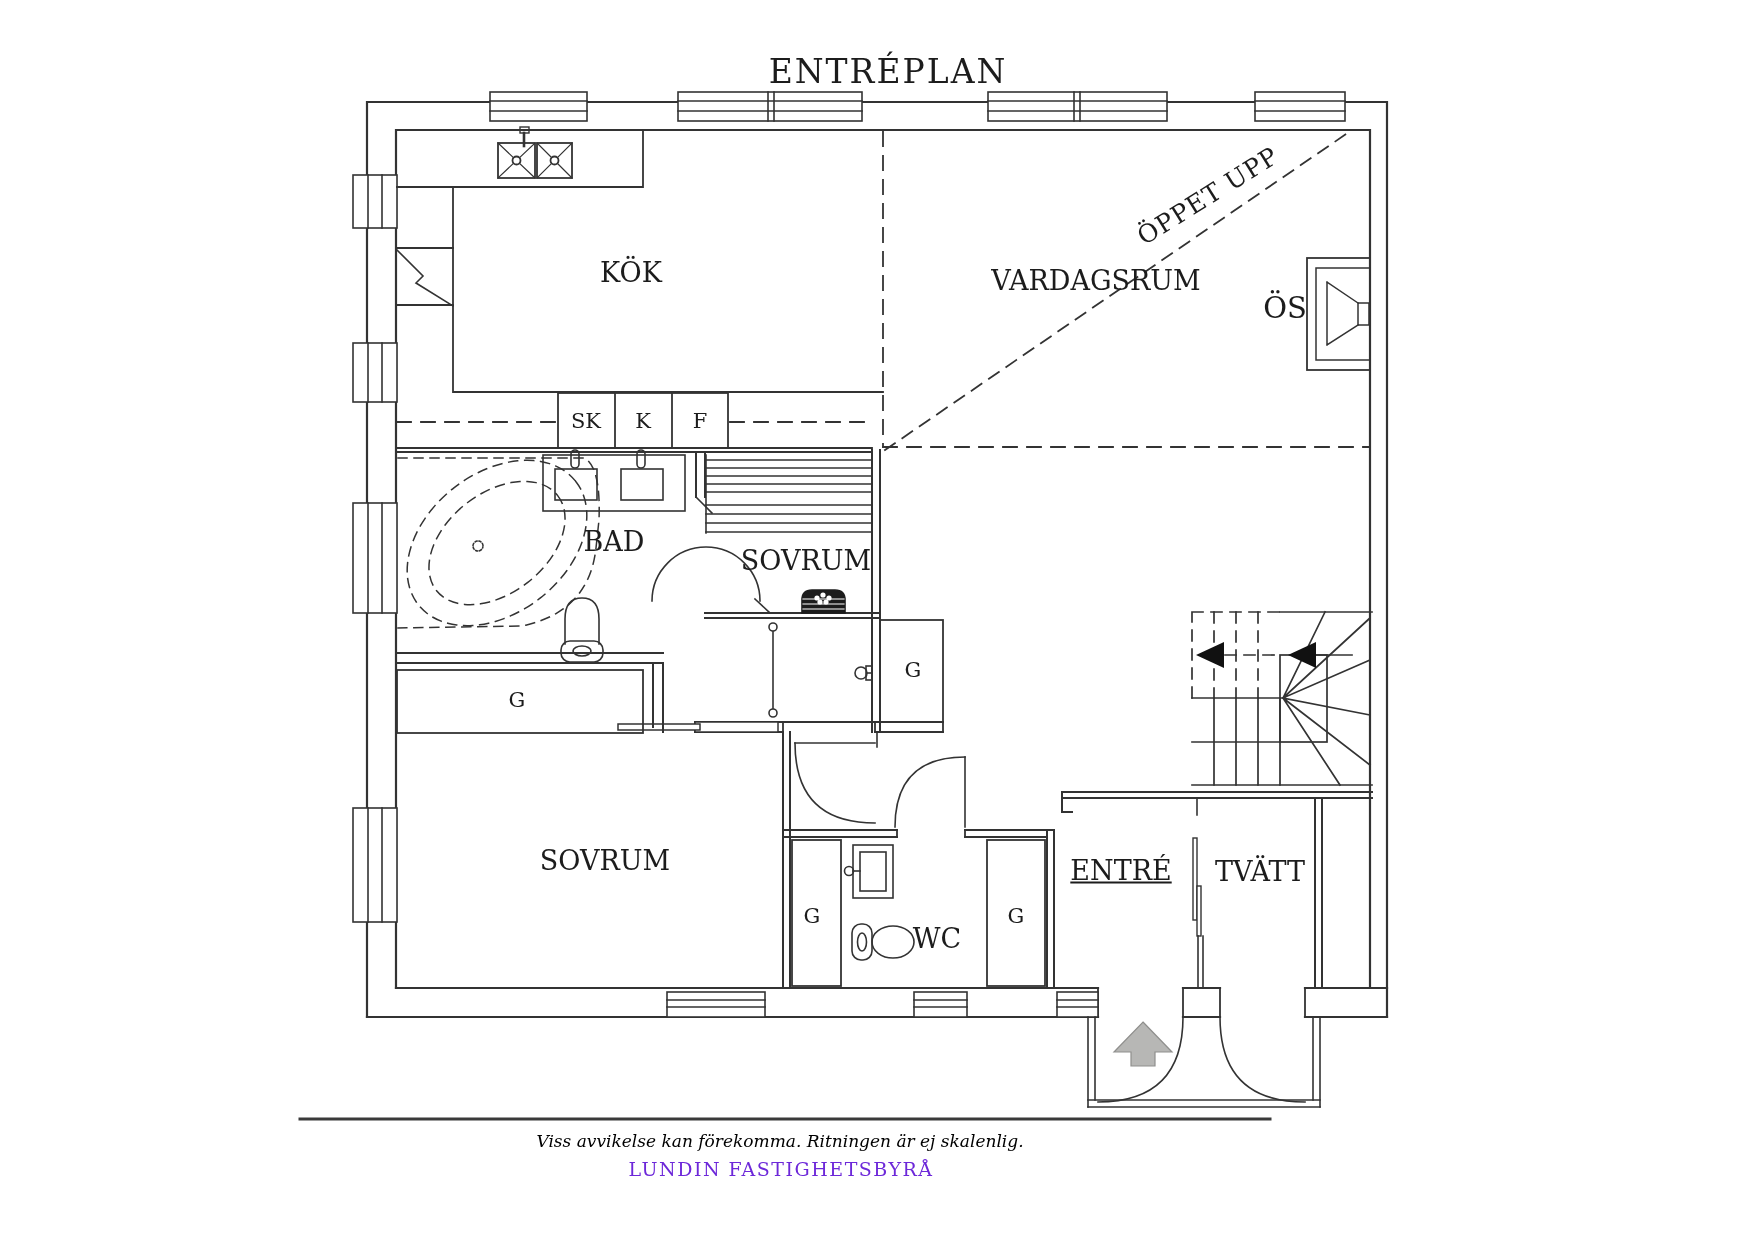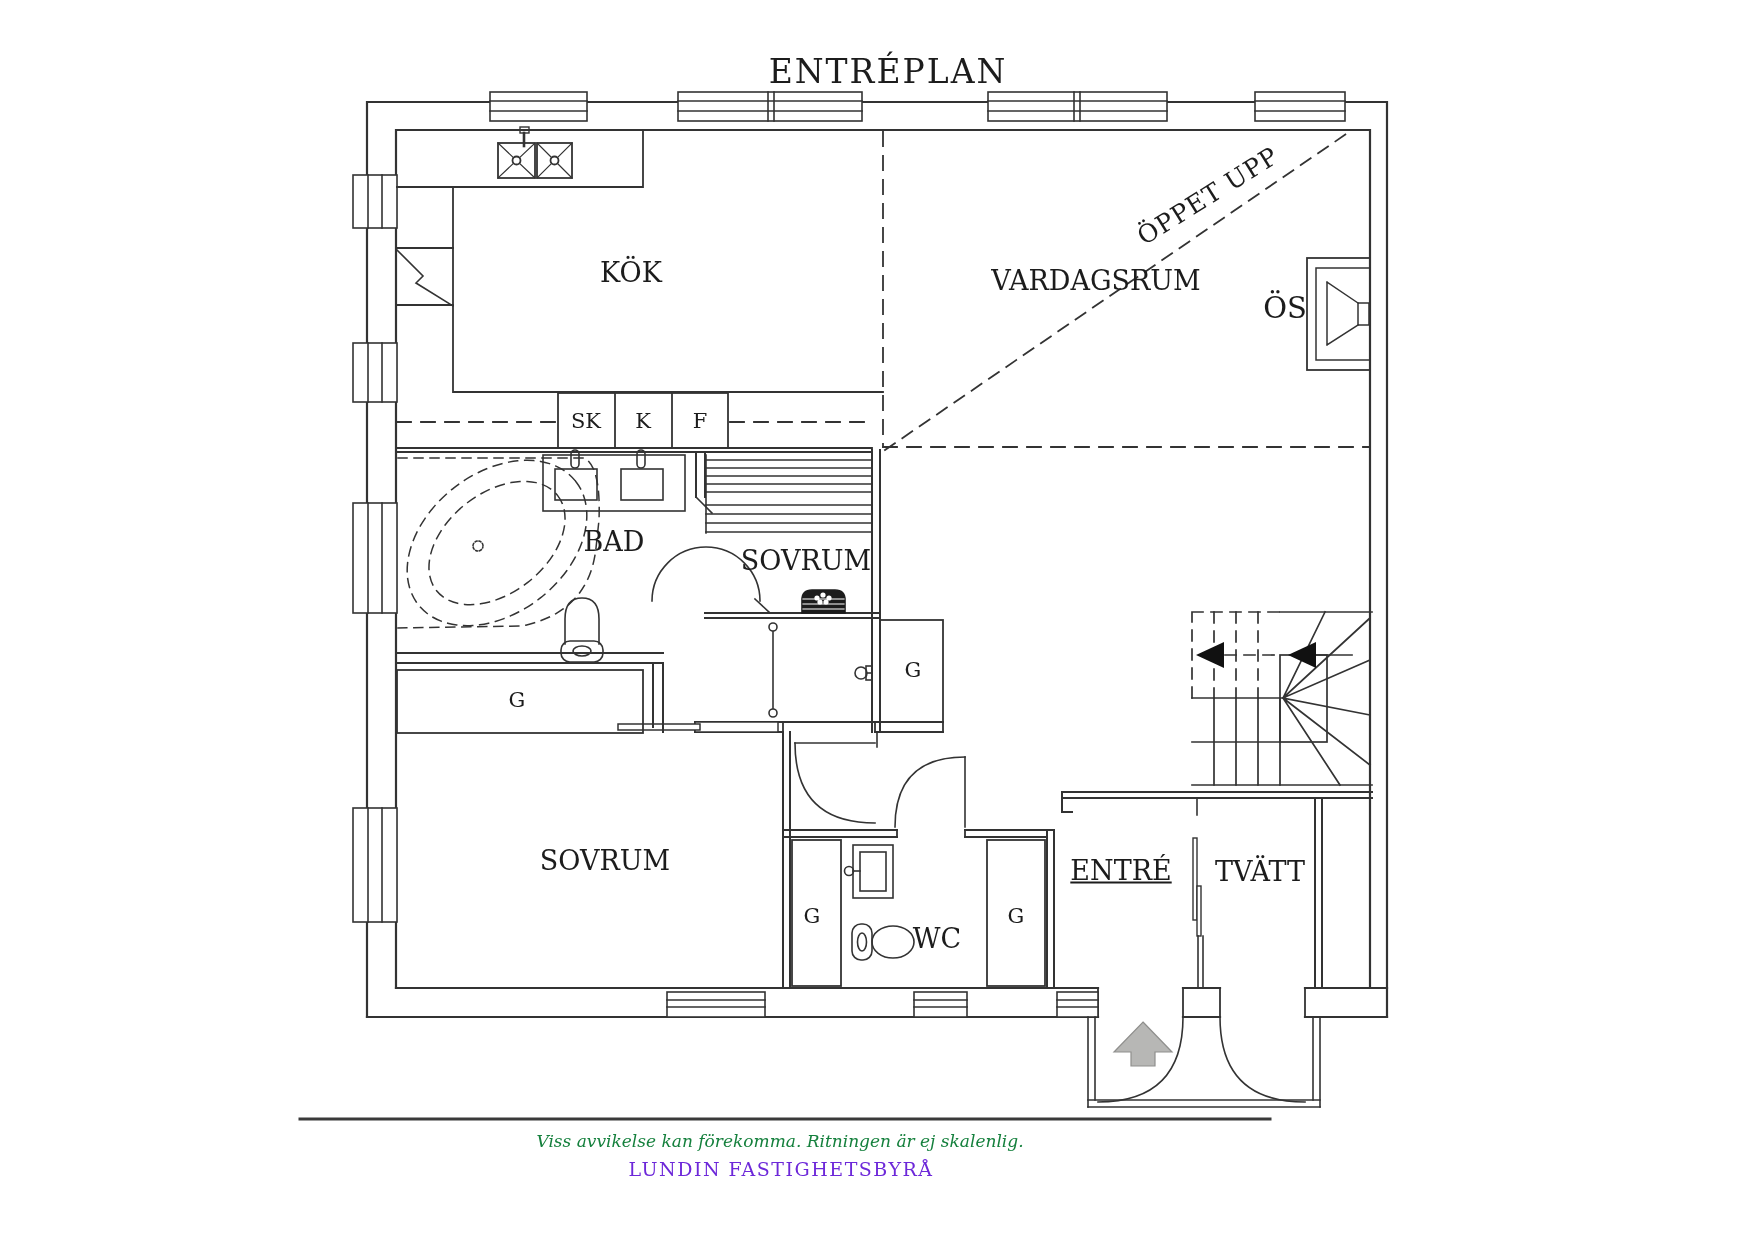--- a/index.html
+++ b/index.html
@@ -12,21 +12,21 @@
   .lbl {
     position:absolute; transform:translate(-50%,-50%);
     color:#1c1c1c; white-space:nowrap; line-height:1;
     font-family:"DejaVu Serif", serif;
   }
   .title  { font-size:33px; letter-spacing:2px; }
   .room   { font-size:27px; }
   .roomsm { font-size:29px; }
   .closet { font-size:21px; }
   .rot    { transform:translate(-50%,-50%) rotate(-32deg); font-size:25px; letter-spacing:1px; }
-  .note   { font-size:17px; font-style:italic; color:#15803d; }
+  .note   { font-size:17px; font-style:italic; color:#000000; }
   .brand  { font-size:19px; letter-spacing:1.5px; color:#6d28d9; }
 </style>
 </head>
 <body>
 
 <div class="stage">
 
 <svg class="plan" width="1754" height="1240" viewBox="0 0 1754 1240" fill="none" stroke="#333333" stroke-width="2.2" stroke-linecap="square">
 
   <g>

